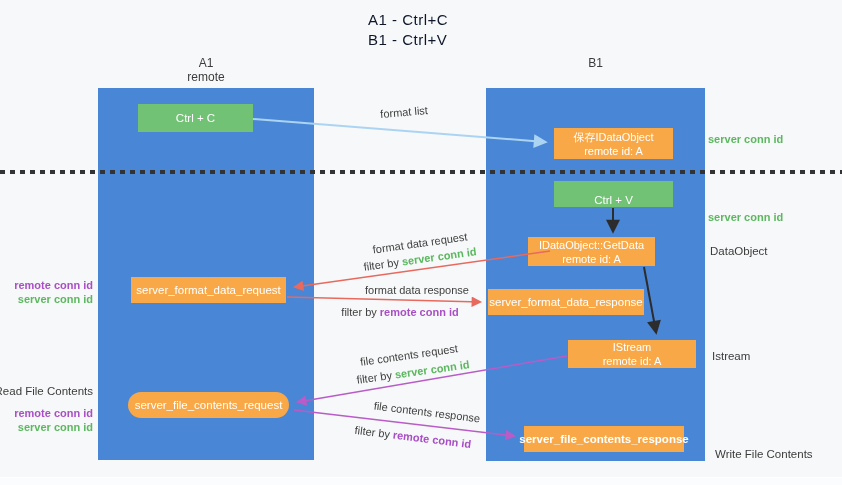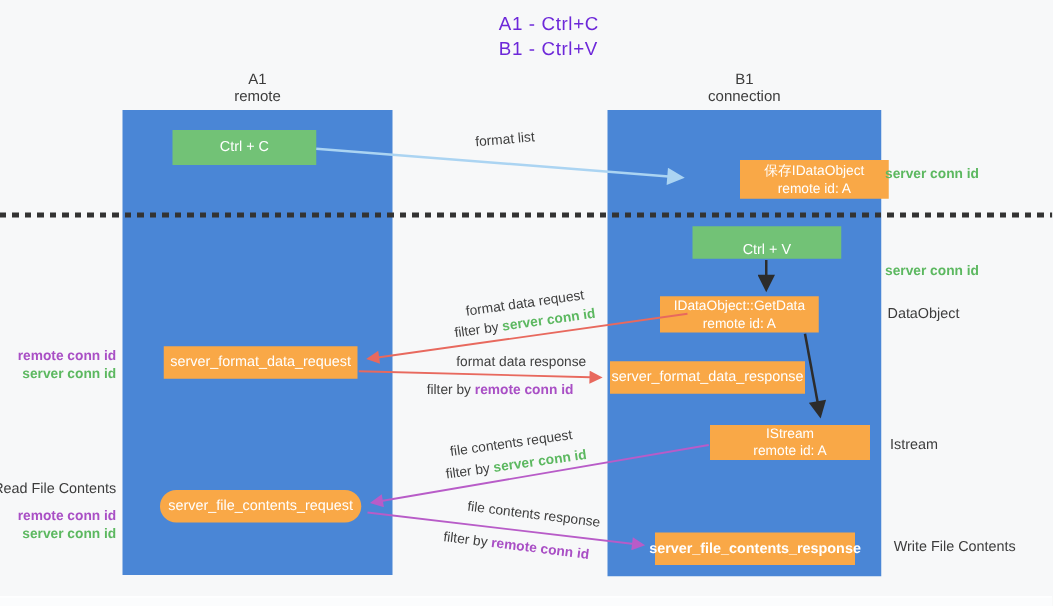--- a/index.html
+++ b/index.html
@@ -3,21 +3,21 @@
 <meta charset="utf-8">
 <style>
   html,body { margin:0; padding:0; background:#f7f8f9; }
   .stage {
     position:relative; width:842px; height:485px; background:#f7f8f9;
     font-family:"Liberation Sans", sans-serif; overflow:hidden;
     -webkit-font-smoothing:antialiased;
   }
   .title-block {
     position:absolute; left:368px; top:10px;
-    font-size:15px; line-height:20px; color:#6d28d9; letter-spacing:0.5px;margin-left:31px;
+    font-size:15px; line-height:20px; color:#0f172a; letter-spacing:0.5px;
   }
   .lane { position:absolute; background:#4a86d6; }
   .lane-header {
     position:absolute; text-align:center; font-size:12px; line-height:14px; color:#3c3c3c;
   }
   .node {
     position:absolute; display:flex; flex-direction:column;
     align-items:center; justify-content:center;
     color:#ffffff; font-size:11.5px; line-height:14px; text-align:center;
     white-space:nowrap;
@@ -53,38 +53,37 @@
     <div>A1 - Ctrl+C</div>
     <div>B1 - Ctrl+V</div>
   </div>
 
   <div class="lane-header" style="left:98px; top:56px; width:216px;">
     <div>A1</div>
     <div>remote</div>
   </div>
   <div class="lane-header" style="left:486px; top:56px; width:219px;">
     <div>B1</div>
-    <div>connection</div>
   </div>
 
   <div class="lane" style="left:98px; top:88px; width:216px; height:372px;"></div>
   <div class="lane" style="left:486px; top:88px; width:219px; height:373px;"></div>
 
   <div class="dotted-line"></div>
 
   <div class="bottom-band"></div>
 
   <div class="node green" style="left:138px; top:104px; width:115px; height:28px;">
     <span>Ctrl + C</span>
   </div>
   <div class="node green" style="left:554px; top:181px; width:119px; height:26px;justify-content:flex-end;">
     <span>Ctrl + V</span>
   </div>
 
-  <div class="node orange" style="left:554px; top:128px; width:119px; height:31px; font-size:11px;margin-left:38px;">
+  <div class="node orange" style="left:554px; top:128px; width:119px; height:31px; font-size:11px;">
     <span>保存IDataObject</span>
     <span>remote id: A</span>
   </div>
 
   <div class="node orange" style="left:528px; top:237px; width:127px; height:29px; font-size:11px;">
     <span>IDataObject::GetData</span>
     <span>remote id: A</span>
   </div>
 
   <div class="node orange" style="left:131px; top:277px; width:155px; height:26px;">
@@ -151,21 +150,21 @@
 
   <div class="flabel" style="left:427px; top:412px; transform:translate(-50%,-50%) rotate(7deg);">file contents response</div>
   <div class="flabel" style="left:413px; top:437px; transform:translate(-50%,-50%) rotate(7deg);">
     <span>filter by </span><span class="purple-text">remote conn id</span>
   </div>
 
   <div class="side-label green-text" style="left:708px; top:133px;">server conn id</div>
   <div class="side-label green-text" style="left:708px; top:211px;">server conn id</div>
   <div class="side-label plain" style="left:710px; top:245px;">DataObject</div>
   <div class="side-label plain" style="left:712px; top:350px;">Istream</div>
-  <div class="side-label plain" style="left:715px; top:432px;">Write File Contents</div>
+  <div class="side-label plain" style="left:715px; top:448px;">Write File Contents</div>
 
   <div class="side-label label-stack right-align" style="right:749px; top:278px;">
     <div class="purple-text">remote conn id</div>
     <div class="green-text">server conn id</div>
   </div>
   <div class="side-label plain" style="right:749px; top:385px;">Read File Contents</div>
   <div class="side-label label-stack right-align" style="right:749px; top:406px;">
     <div class="purple-text">remote conn id</div>
     <div class="green-text">server conn id</div>
   </div>

